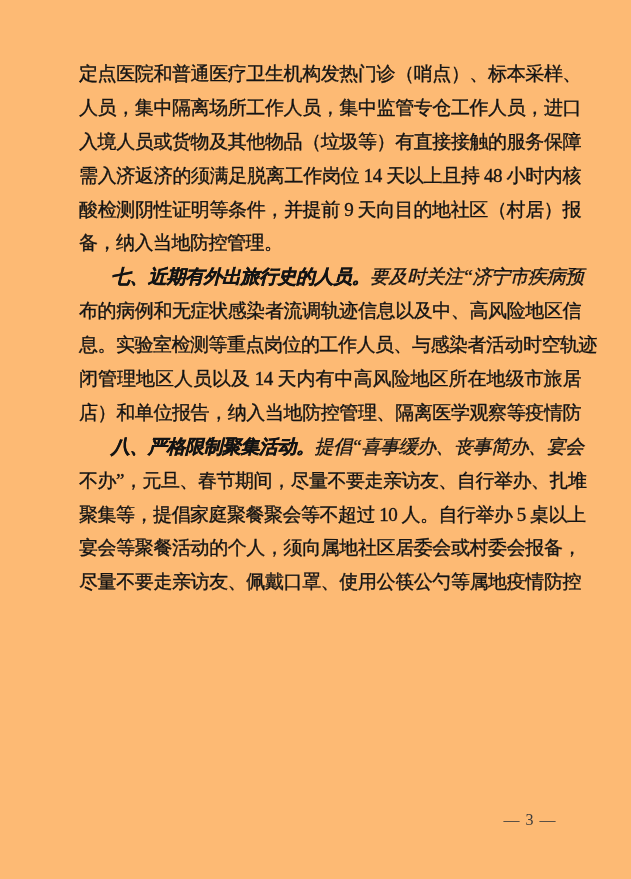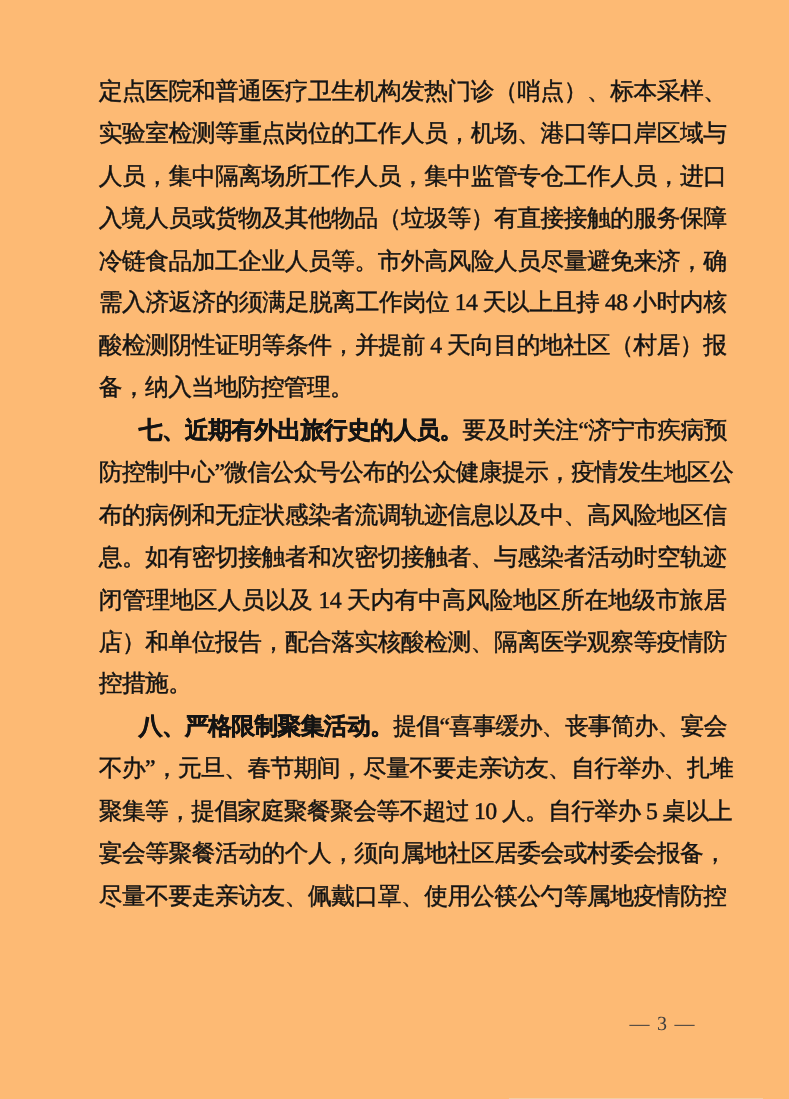--- a/index.html
+++ b/index.html
@@ -32,20 +32,21 @@
     text-justify: inter-character;
     word-break: keep-all;
     white-space: nowrap;
     -webkit-text-stroke: 0.35px #141414;
   }
   .line.flush {
     text-align-last: left;
   }
   .line.indent {
     text-indent: 32px;
+    font-style: italic;
   }
   .seg { }
   .seg-bold {
     font-family: "Liberation Sans", sans-serif;
     font-weight: 700;
   }
   .page-number {
     position: absolute;
     left: 495px;
     top: 811px;
@@ -56,34 +57,30 @@
     color: #3d3d3d;
     font-family: "Liberation Serif", serif;
   }
 </style>
 </head>
 <body>
 
 <div class="page">
   <div class="doc-body" id="doc-body">
       <div class="line"><span class="seg">定点医院和普通医疗卫生机构发热门诊（哨点）、标本采样、</span></div>
-      <div class="line"><span class="seg">实验室检测等重点岗位的工作人员，机场、港口等口岸区域与</span></div>
       <div class="line"><span class="seg">人员，集中隔离场所工作人员，集中监管专仓工作人员，进口</span></div>
       <div class="line"><span class="seg">入境人员或货物及其他物品（垃圾等）有直接接触的服务保障</span></div>
-      <div class="line"><span class="seg">冷链食品加工企业人员等。市外高风险人员尽量避免来济，确</span></div>
       <div class="line"><span class="seg">需入济返济的须满足脱离工作岗位 14 天以上且持 48 小时内核</span></div>
-      <div class="line"><span class="seg">酸检测阴性证明等条件，并提前 4 天向目的地社区（村居）报</span></div>
+      <div class="line"><span class="seg">酸检测阴性证明等条件，并提前 9 天向目的地社区（村居）报</span></div>
       <div class="line flush"><span class="seg">备，纳入当地防控管理。</span></div>
       <div class="line indent"><span class="seg seg-bold">七、近期有外出旅行史的人员。</span><span class="seg">要及时关注“济宁市疾病预</span></div>
-      <div class="line"><span class="seg">防控制中心”微信公众号公布的公众健康提示，疫情发生地区公</span></div>
       <div class="line"><span class="seg">布的病例和无症状感染者流调轨迹信息以及中、高风险地区信</span></div>
-      <div class="line"><span class="seg">息。如有密切接触者和次密切接触者、与感染者活动时空轨迹</span></div>
+      <div class="line"><span class="seg">息。实验室检测等重点岗位的工作人员、与感染者活动时空轨迹</span></div>
       <div class="line"><span class="seg">闭管理地区人员以及 14 天内有中高风险地区所在地级市旅居</span></div>
-      <div class="line"><span class="seg">店）和单位报告，配合落实核酸检测、隔离医学观察等疫情防</span></div>
-      <div class="line flush"><span class="seg">控措施。</span></div>
+      <div class="line"><span class="seg">店）和单位报告，纳入当地防控管理、隔离医学观察等疫情防</span></div>
       <div class="line indent"><span class="seg seg-bold">八、严格限制聚集活动。</span><span class="seg">提倡“喜事缓办、丧事简办、宴会</span></div>
       <div class="line"><span class="seg">不办”，元旦、春节期间，尽量不要走亲访友、自行举办、扎堆</span></div>
       <div class="line"><span class="seg">聚集等，提倡家庭聚餐聚会等不超过 10 人。自行举办 5 桌以上</span></div>
       <div class="line"><span class="seg">宴会等聚餐活动的个人，须向属地社区居委会或村委会报备，</span></div>
       <div class="line"><span class="seg">尽量不要走亲访友、佩戴口罩、使用公筷公勺等属地疫情防控</span></div>
     </div>
   <div class="page-number">— 3 —</div>
 </div>
 
 </body></html>

